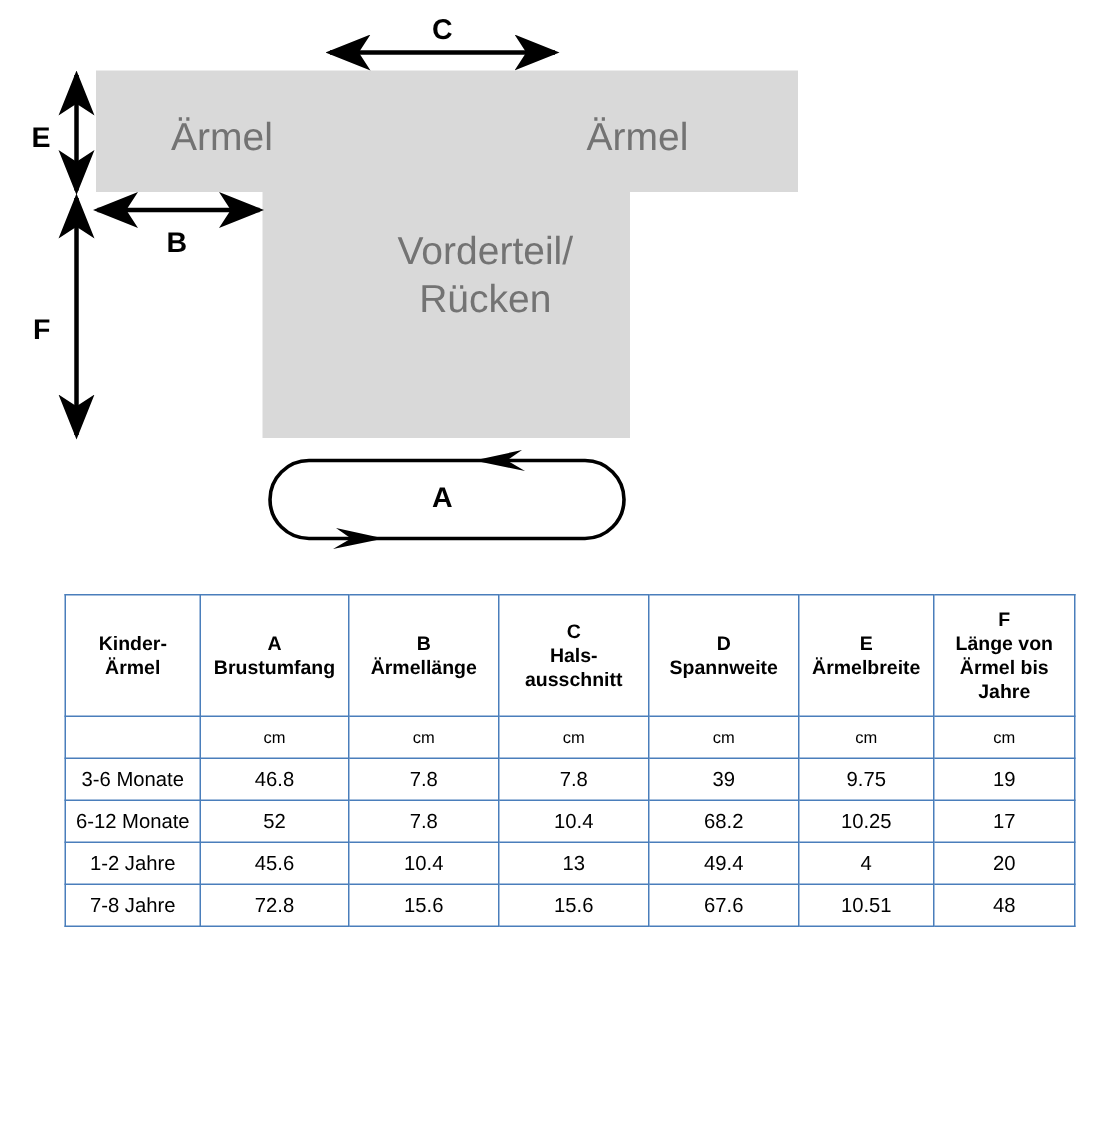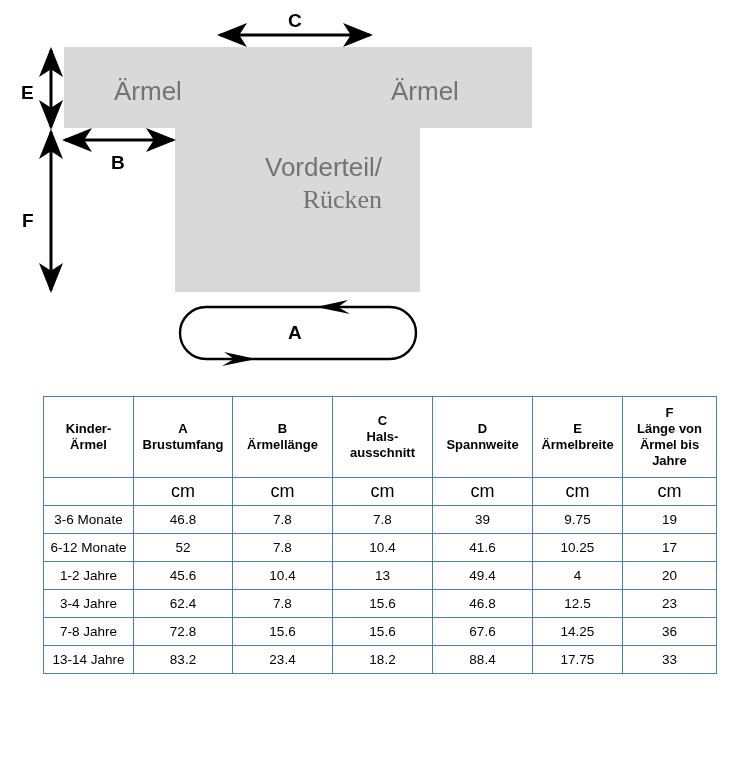--- a/index.html
+++ b/index.html
@@ -41,21 +41,21 @@
     position: absolute;
     font-family: "Liberation Sans", sans-serif;
     font-size: 19px;
     font-weight: bold;
     color: #000000;
     white-space: nowrap;
   }
   #label-sleeve-left { left: 114px; top: 76px; }
   #label-sleeve-right { left: 391px; top: 76px; }
   #label-body { left: 226px; top: 152px; text-align: center; margin-left: 39px; }
-  #label-body .l2 { display: block; text-align: right; font-family: Liberation Serif, serif; }
+  #label-body .l2 { display: block; text-align: center; }
 
   #dim-c { left: 288px; top: 10px; }
   #dim-e { left: 21px; top: 82px; }
   #dim-f { left: 22px; top: 210px; }
   #dim-b { left: 111px; top: 152px; }
   #dim-a { left: 288px; top: 322px; }
 
   
   #size-table-wrap {
     position: absolute;
@@ -87,21 +87,21 @@
   thead th {
     height: 80px;
     font-size: 13px;
     font-weight: bold;
     line-height: 1.22;
   }
   thead th .hline { display: block; }
 
   tr.unit-row td {
     height: 27px;
-    font-size: 18px;
+    font-size: 11px;
     font-weight: normal;
   }
 
   tbody tr.data-row td {
     height: 27px;
     font-size: 13.5px;
     font-weight: normal;
   }
   tbody tr.data-row td.size-cell {
     font-weight: normal;
@@ -229,55 +229,37 @@
           <td>7.8</td>
           <td>39</td>
           <td>9.75</td>
           <td>19</td>
         </tr>
         <tr class="data-row">
           <td class="size-cell">6-12 Monate</td>
           <td>52</td>
           <td>7.8</td>
           <td>10.4</td>
-          <td>41.6</td>
+          <td>68.2</td>
           <td>10.25</td>
           <td>17</td>
         </tr>
         <tr class="data-row">
           <td class="size-cell">1-2 Jahre</td>
           <td>45.6</td>
           <td>10.4</td>
           <td>13</td>
           <td>49.4</td>
           <td>4</td>
           <td>20</td>
         </tr>
         <tr class="data-row">
-          <td class="size-cell">3-4 Jahre</td>
-          <td>62.4</td>
-          <td>7.8</td>
-          <td>15.6</td>
-          <td>46.8</td>
-          <td>12.5</td>
-          <td>23</td>
-        </tr>
-        <tr class="data-row">
           <td class="size-cell">7-8 Jahre</td>
           <td>72.8</td>
           <td>15.6</td>
           <td>15.6</td>
           <td>67.6</td>
-          <td>14.25</td>
-          <td>36</td>
-        </tr>
-        <tr class="data-row">
-          <td class="size-cell">13-14 Jahre</td>
-          <td>83.2</td>
-          <td>23.4</td>
-          <td>18.2</td>
-          <td>88.4</td>
-          <td>17.75</td>
-          <td>33</td>
+          <td>10.51</td>
+          <td>48</td>
         </tr>
       </tbody>
   </table>
 </div>
 
 </body></html>

